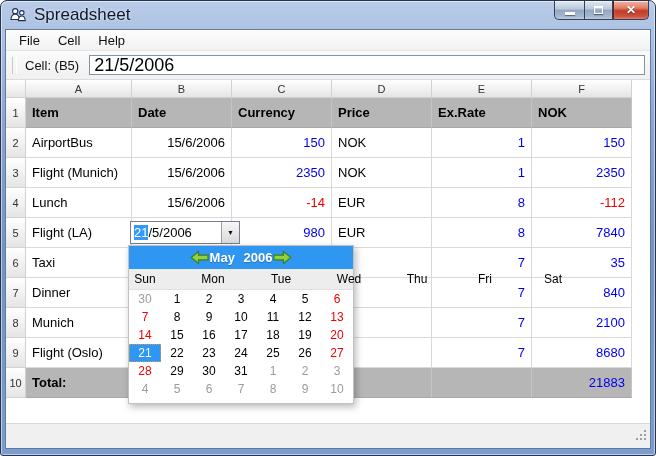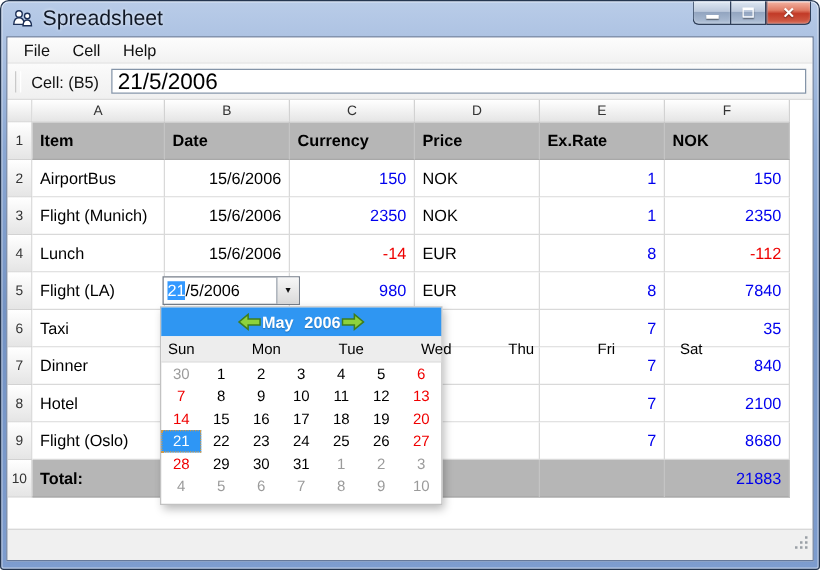--- a/index.html
+++ b/index.html
@@ -171,21 +171,21 @@
           <div class="c al-r c-blue">7</div>
           <div class="c al-r c-blue">35</div>
           <div class="h">7</div>
           <div class="c">Dinner</div>
           <div class="c"></div>
           <div class="c"></div>
           <div class="c"></div>
           <div class="c al-r c-blue">7</div>
           <div class="c al-r c-blue">840</div>
           <div class="h">8</div>
-          <div class="c">Hotel</div>
+          <div class="c">Munich</div>
           <div class="c"></div>
           <div class="c"></div>
           <div class="c"></div>
           <div class="c al-r c-blue">7</div>
           <div class="c al-r c-blue">2100</div>
           <div class="h">9</div>
           <div class="c">Flight (Oslo)</div>
           <div class="c"></div>
           <div class="c"></div>
           <div class="c"></div>

